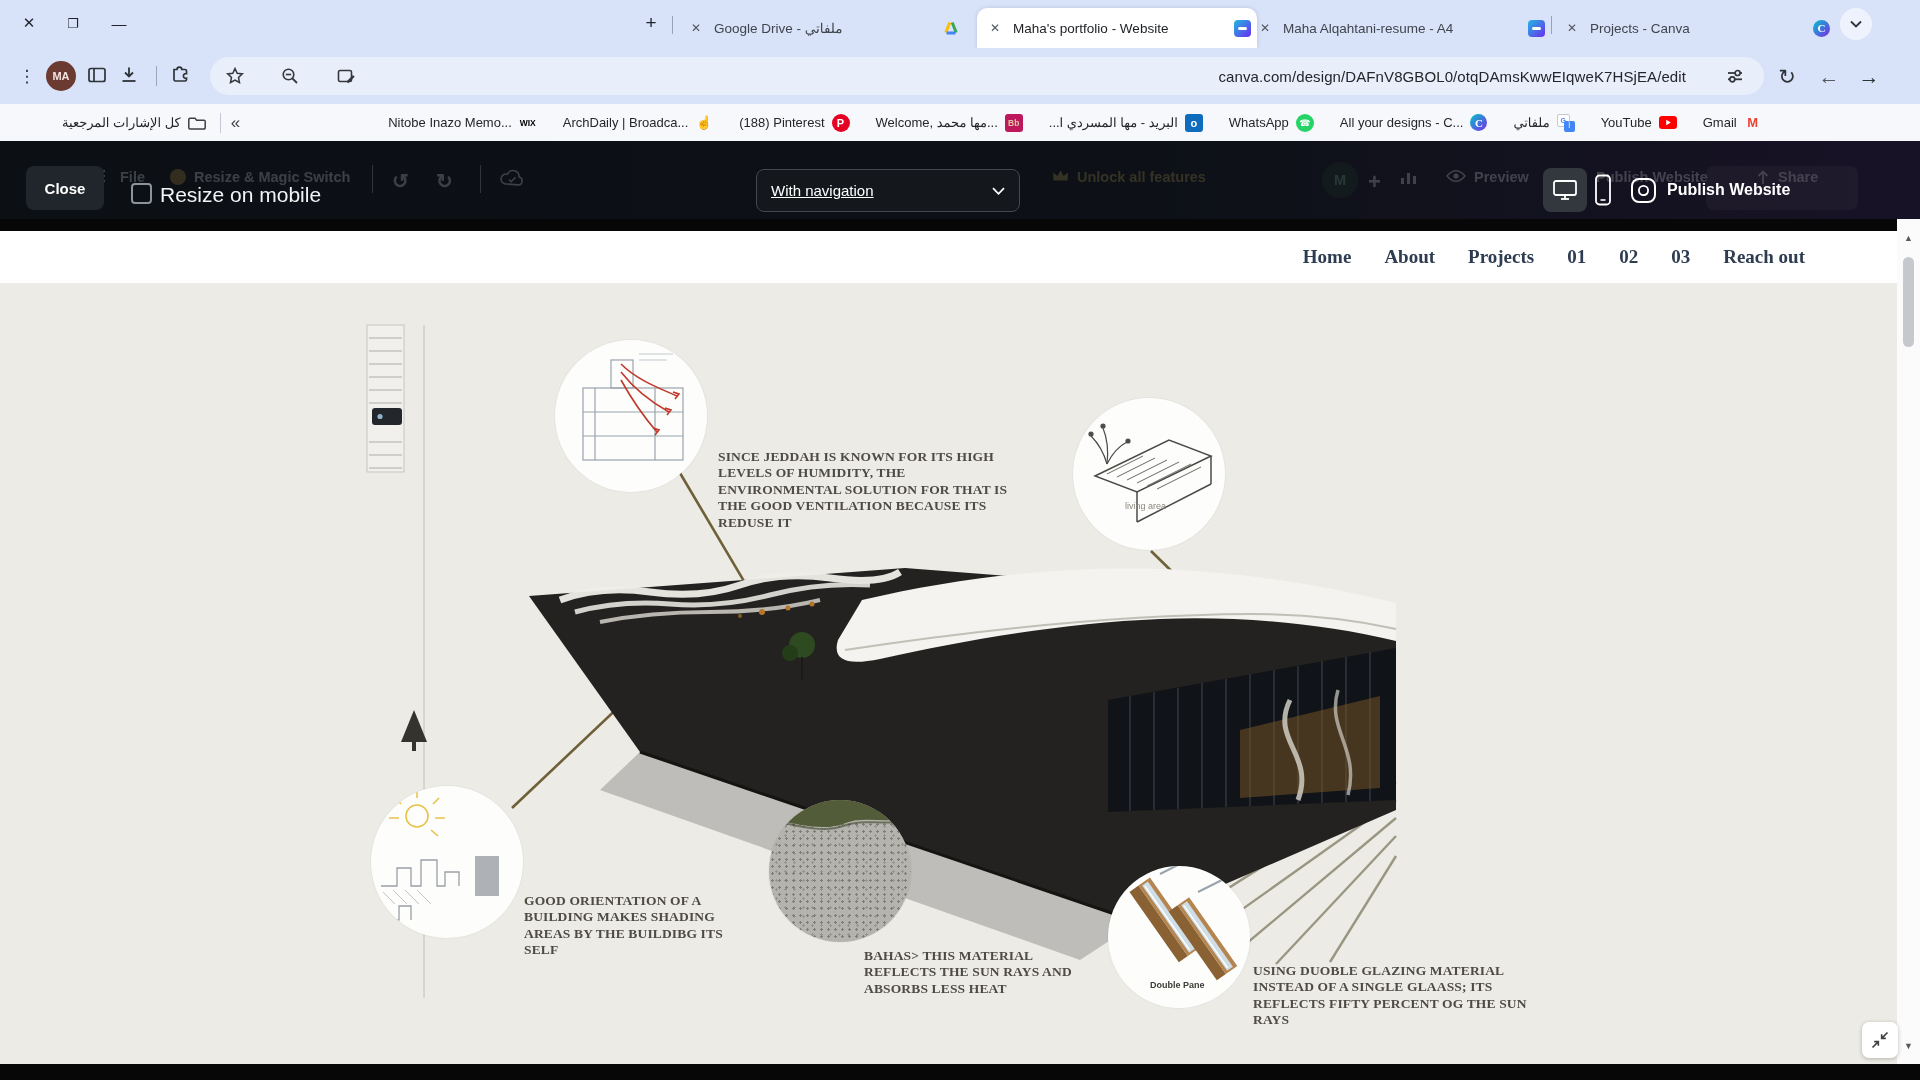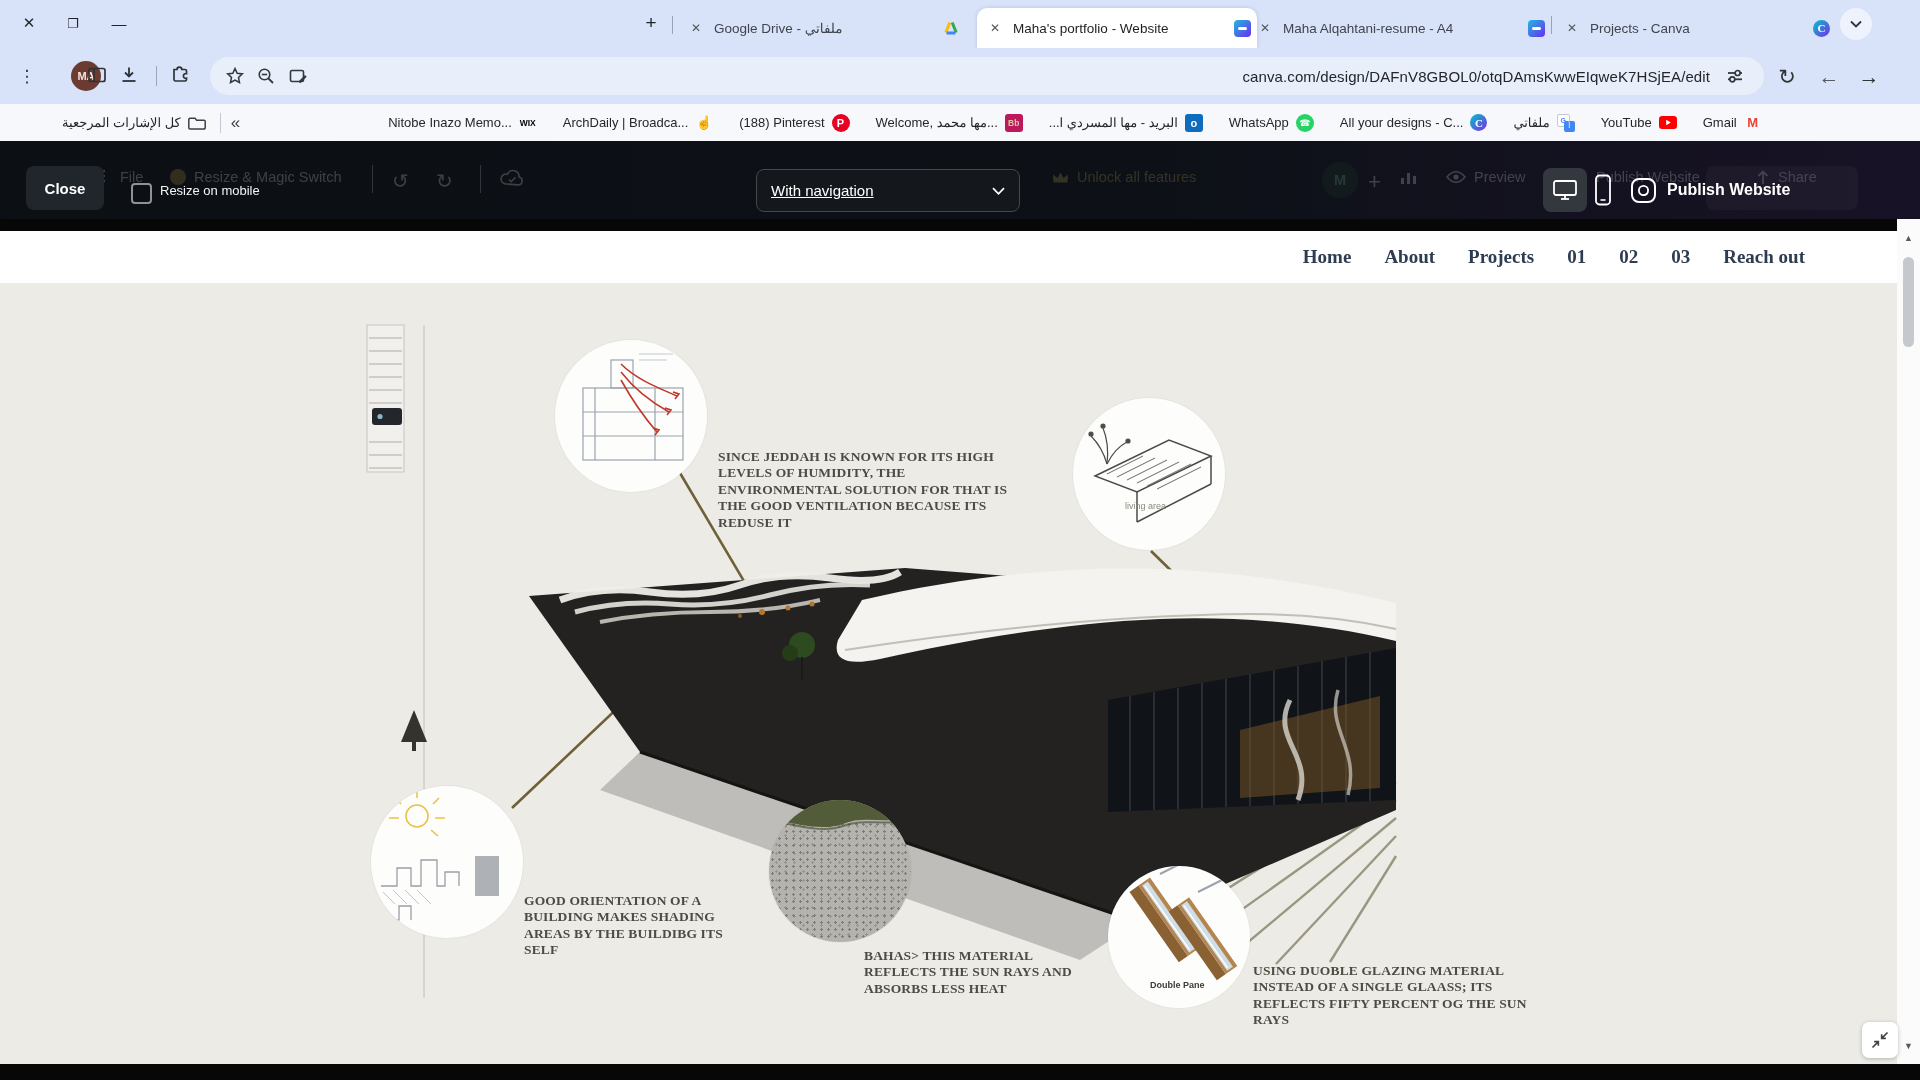--- a/index.html
+++ b/index.html
@@ -19,37 +19,37 @@
     display:flex;align-items:center;justify-content:center;flex:0 0 auto;}
   .favsq i{display:block;width:9px;height:3px;border-radius:2px;background:#fff;}
   .cvcircle{width:17px;height:17px;border-radius:50%;background:linear-gradient(135deg,#00c4cc,#7d2ae8);
     color:#fff;font-weight:700;font-size:11px;display:flex;align-items:center;justify-content:center;
     font-family:"Liberation Serif",serif;flex:0 0 auto;}
   .tabdiv{top:16px;width:1px;height:18px;background:#98a2b8;}
   
   #toolbar{left:0;top:48px;width:1920px;height:56px;background:#d8e2f8;}
   .tico{display:flex;align-items:center;justify-content:center;color:#2e3338;}
   #omnibox{left:210px;top:9px;width:1554px;height:38px;border-radius:19px;background:#e9eefb;
-    display:flex;align-items:center;padding:0 10px;box-sizing:border-box;}
+    display:flex;align-items:center;padding:0 10px;box-sizing:border-box;gap:24px;}
   #omni-url{margin-left:auto;font-size:15px;color:#24262b;letter-spacing:.1px;}
   .avatar{width:30px;height:30px;border-radius:50%;background:#6b3a30;color:#f4e3df;
-    font-size:11px;font-weight:700;display:flex;align-items:center;justify-content:center;margin-left:25px;}
+    font-size:11px;font-weight:700;display:flex;align-items:center;justify-content:center;}
   
   #bookmarks{left:0;top:104px;width:1920px;height:37px;background:#f7f8fb;display:flex;align-items:center;padding-left:48px;}
   .bm{display:flex;align-items:center;gap:7px;font-size:13px;color:#24262a;white-space:nowrap;}
   .bmicon{width:18px;height:18px;display:flex;align-items:center;justify-content:center;flex:0 0 auto;}
   
   #edhead{left:0;top:141px;width:1920px;height:78px;
     background:linear-gradient(90deg,#0c1015,#0d1117 60%,#181226);}
   #dimlayer{left:0;top:0;width:1920px;height:78px;opacity:.24;color:#d4d8dc;font-size:14.5px;}
-  .dimitem{display:flex;align-items:center;gap:8px;top:28px;}
+  .dimitem{display:flex;gap:8px;top:28px;font-weight:bold;}
   .btnClose{left:26px;top:25px;width:78px;height:44px;border-radius:8px;background:#20262c;
     color:#fff;font-size:15px;font-weight:700;display:flex;align-items:center;justify-content:center;}
   .chk{left:131px;top:42px;width:17px;height:17px;border:2px solid #8d939b;border-radius:4px;background:transparent;}
-  .chklbl{left:160px;top:42px;color:#f2f4f6;font-size:13px;}
+  .chklbl{left:160px;top:42px;color:#f2f4f6;font-size:21px;}
   #navdrop{left:756px;top:28px;width:264px;height:43px;border:1px solid #43484f;border-radius:8px;
     background:#14181d;color:#fff;font-size:15px;display:flex;align-items:center;
     padding:0 14px;box-sizing:border-box;justify-content:space-between;text-decoration:underline;}
   .devbox{left:1543px;top:27px;width:44px;height:44px;border-radius:8px;background:#33383e;
     display:flex;align-items:center;justify-content:center;}
   #publish{left:1630px;top:27px;height:44px;display:flex;align-items:center;gap:10px;color:#fff;
     font-size:16px;font-weight:700;}
   
   #gap1{left:0;top:219px;width:1920px;height:12px;background:#070708;}
   #sitenav{left:0;top:231px;width:1897px;height:52px;background:#ffffff;display:flex;align-items:center;

